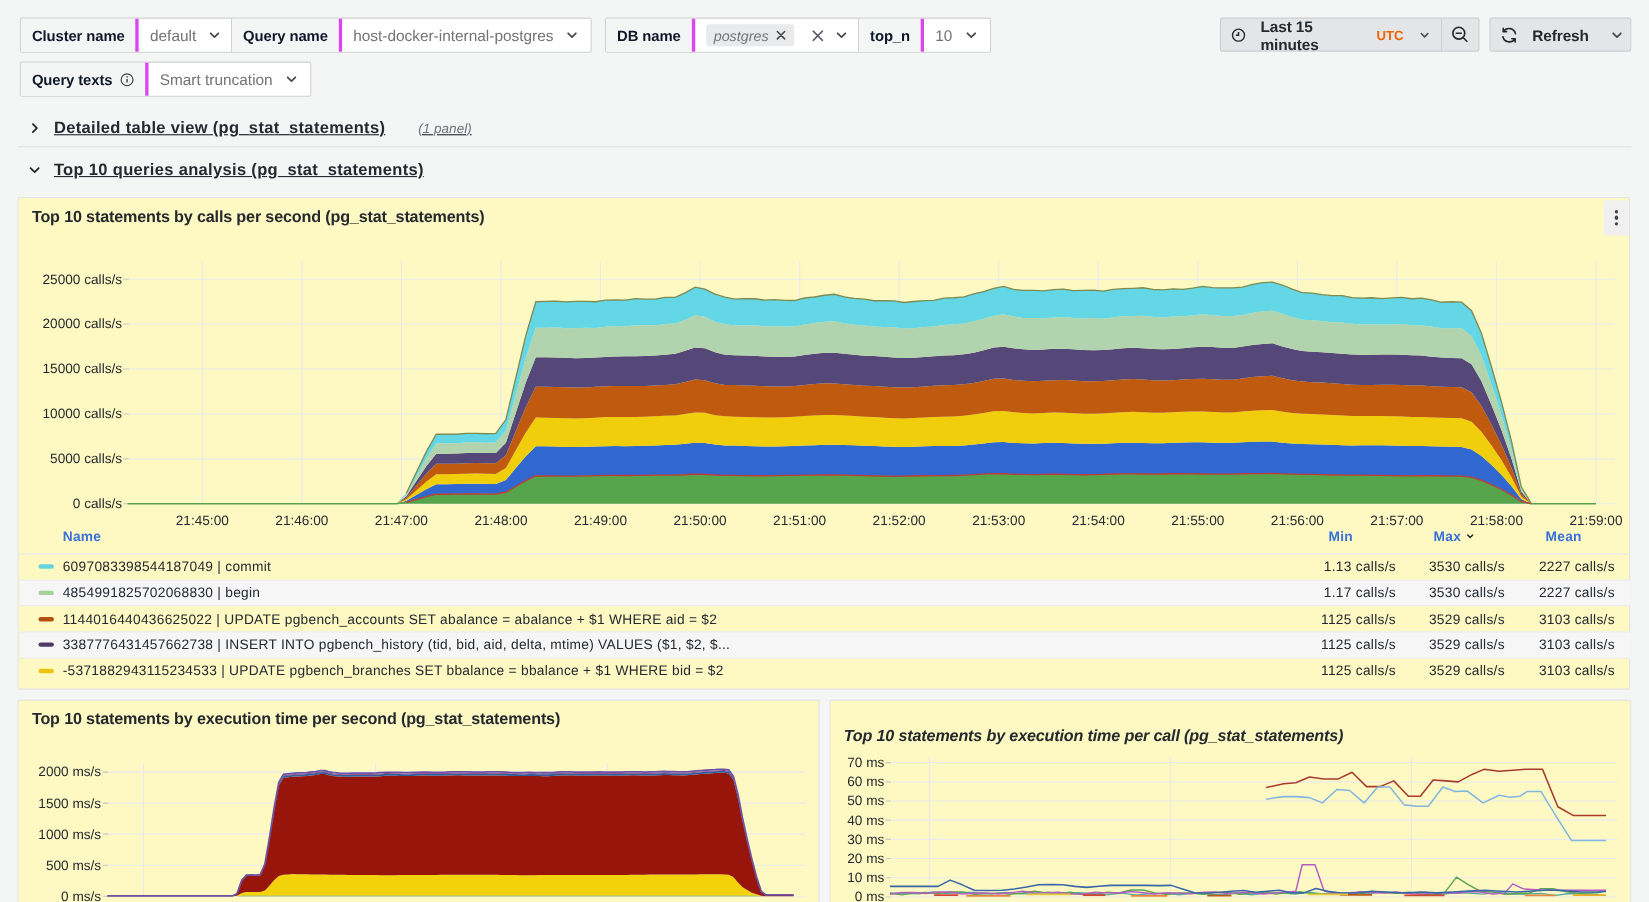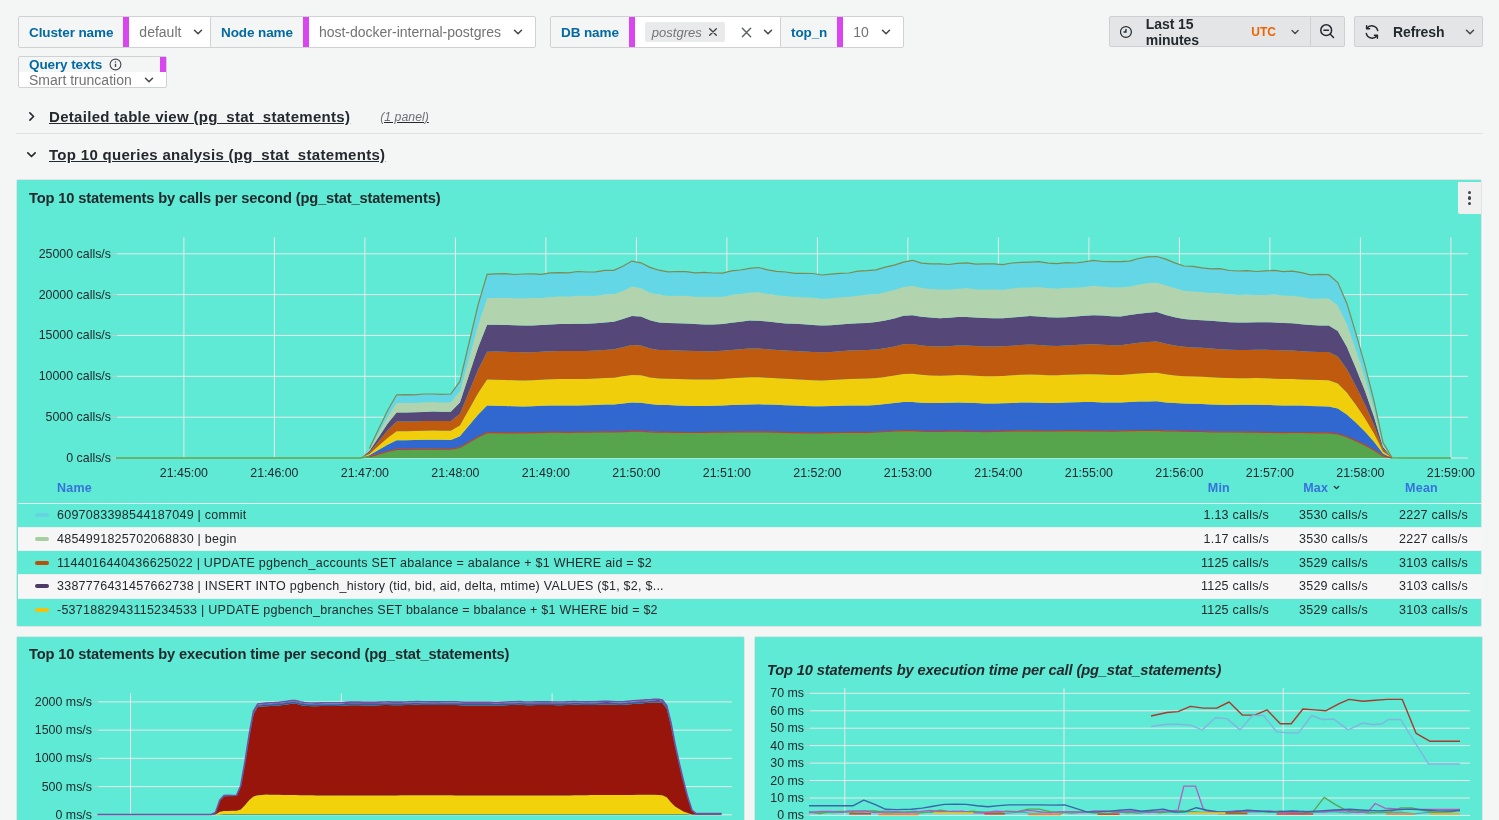--- a/index.html
+++ b/index.html
@@ -1,32 +1,32 @@
 <!DOCTYPE html>
 <html><head><meta charset="utf-8"><style>
 * { margin:0; padding:0; box-sizing:border-box; }
 html,body { width:1499px; height:820px; overflow:hidden; background:#F4F5F5;
   font-family:"Liberation Sans",sans-serif; color:#24292E; position:relative; }
 .widget { position:absolute; height:32px; display:flex; border:1px solid #D0D1D3; border-radius:2px; background:#fff; }
-.wlabel { display:flex; align-items:center; gap:5px; padding:0 10px; background:#F4F5F5; border-right:6px solid #d946ef;
-  font-size:13.5px; font-weight:700; color:#0369a1; letter-spacing:-0.1px; }
+.wlabel { display:flex; align-items:center; gap:5px; padding:0 10px; background:#F4F5F5; border-right:3px solid #d946ef;
+  font-size:13.5px; font-weight:700; color:#0f172a; letter-spacing:-0.1px; }
 .winfo { display:flex; align-items:center; margin-left:2px; }
 .wval { display:flex; align-items:center; gap:8px; padding:0 10px; font-size:14px; color:#737373; }
 .wval .cv { margin-left:2px; display:flex; align-items:center; }
 .tag { background:#E9EAEB; border-radius:2px; padding:2.5px 7px; font-size:13px; display:flex; align-items:center; gap:6px; }
 .btn { position:absolute; top:16px; height:31px; display:flex; align-items:center; background:#E4E5E7;
   border:1px solid #CFD0D2; border-radius:2px; }
 .bseg { display:flex; align-items:center; gap:13px; padding:0 9px; height:100%; }
 .bdiv { width:1px; height:100%; background:#CFD0D2; }
 .btxt { font-size:14px; font-weight:700; letter-spacing:-0.1px; }
 .utc { color:#EE6300; font-size:12px; font-weight:700; margin-left:2px; }
 .rowhdr { position:absolute; display:flex; align-items:center; gap:8px; font-size:15px; font-weight:700; color:#24292E; letter-spacing:0.3px;text-decoration:underline;}
 .rowhdr .sub { font-size:12.3px; font-weight:400; font-style:italic; color:#6e7279; margin-left:22px; letter-spacing:0;}
 .sep1 { position:absolute; left:16px; right:16px; top:133px; height:1px; background:#E0E1E3; }
-.panel { position:absolute; background:#5eead4; border:1px solid #E2E3E5; border-radius:2px; }
+.panel { position:absolute; background:#fef9c3; border:1px solid #E2E3E5; border-radius:2px; }
 .ptitle { position:absolute; font-size:14.7px; font-weight:700; color:#24292E; letter-spacing:-0.15px; white-space:nowrap;}
 .kebab { position:absolute; left:1441px; top:2px; width:23px; height:32px; background:#F0F0F1; border-radius:0 0 0 2px;
   display:flex; flex-direction:column; align-items:center; justify-content:center; gap:2.2px; }
 .kebab i { width:3.2px; height:3.2px; border-radius:50%; background:#3e454e; }
 .ax { font-size:12.4px; fill:#24292E; font-family:"Liberation Sans",sans-serif; }
 svg.c1 { position:absolute; left:1px; top:0px; }
 svg.c2, svg.c3 { position:absolute; left:1px; top:0px; }
 .legend { position:absolute; left:1px; top:301px; width:1464px; font-size:12.5px; letter-spacing:0.25px; }
 .lhead { position:relative; height:22px; }
 .lhead span { position:absolute; color:#3871DC; font-weight:700; }
@@ -40,21 +40,21 @@
 
 <div class="widget" style="left:18px;top:16px;">
 <div class="wlabel">Cluster name</div>
     <div class="wval">default<span class="cv">
         <svg width="14" height="14" viewBox="0 0 16 16" fill="none" stroke="#45484d" stroke-width="1.8" stroke-linecap="round" stroke-linejoin="round">
           <path d="M4 6l4 4 4-4"></path>
         </svg>
       </span></div>
   </div>
 <div class="widget" style="left:210px;top:16px;">
-<div class="wlabel">Node name</div>
+<div class="wlabel">Query name</div>
     <div class="wval">host-docker-internal-postgres<span class="cv">
         <svg width="14" height="14" viewBox="0 0 16 16" fill="none" stroke="#45484d" stroke-width="1.8" stroke-linecap="round" stroke-linejoin="round">
           <path d="M4 6l4 4 4-4"></path>
         </svg>
       </span></div>
   </div>
 <div class="widget" style="left:550px;top:16px;">
 <div class="wlabel">DB name</div>
     <div class="wval" style="gap:10px;font-style:italic;">
       <span class="tag">postgres <svg width="10" height="10" viewBox="0 0 12 12" fill="none" stroke="#3f4349" stroke-width="1.6" stroke-linecap="round">
@@ -72,21 +72,21 @@
   </div>
 <div class="widget" style="left:780px;top:16px;">
 <div class="wlabel">top_n</div>
     <div class="wval">10<span class="cv">
         <svg width="14" height="14" viewBox="0 0 16 16" fill="none" stroke="#45484d" stroke-width="1.8" stroke-linecap="round" stroke-linejoin="round">
           <path d="M4 6l4 4 4-4"></path>
         </svg>
       </span></div>
   </div>
 
-<div class="widget" style="left:18px;top:56px;flex-direction:column;">
+<div class="widget" style="left:18px;top:56px;">
 <div class="wlabel">Query texts<span class="winfo">
         <svg width="13" height="13" viewBox="0 0 14 14" fill="none" stroke="#45484d" stroke-width="1.2">
           <circle cx="7" cy="7" r="5.8"></circle>
           <path d="M7 6.2v3.4" stroke-width="1.5"></path>
           <circle cx="7" cy="4.2" r="0.8" fill="#45484d" stroke="none"></circle>
         </svg>
       </span></div>
     <div class="wval">Smart truncation<span class="cv">
         <svg width="14" height="14" viewBox="0 0 16 16" fill="none" stroke="#45484d" stroke-width="1.8" stroke-linecap="round" stroke-linejoin="round">
           <path d="M4 6l4 4 4-4"></path>

